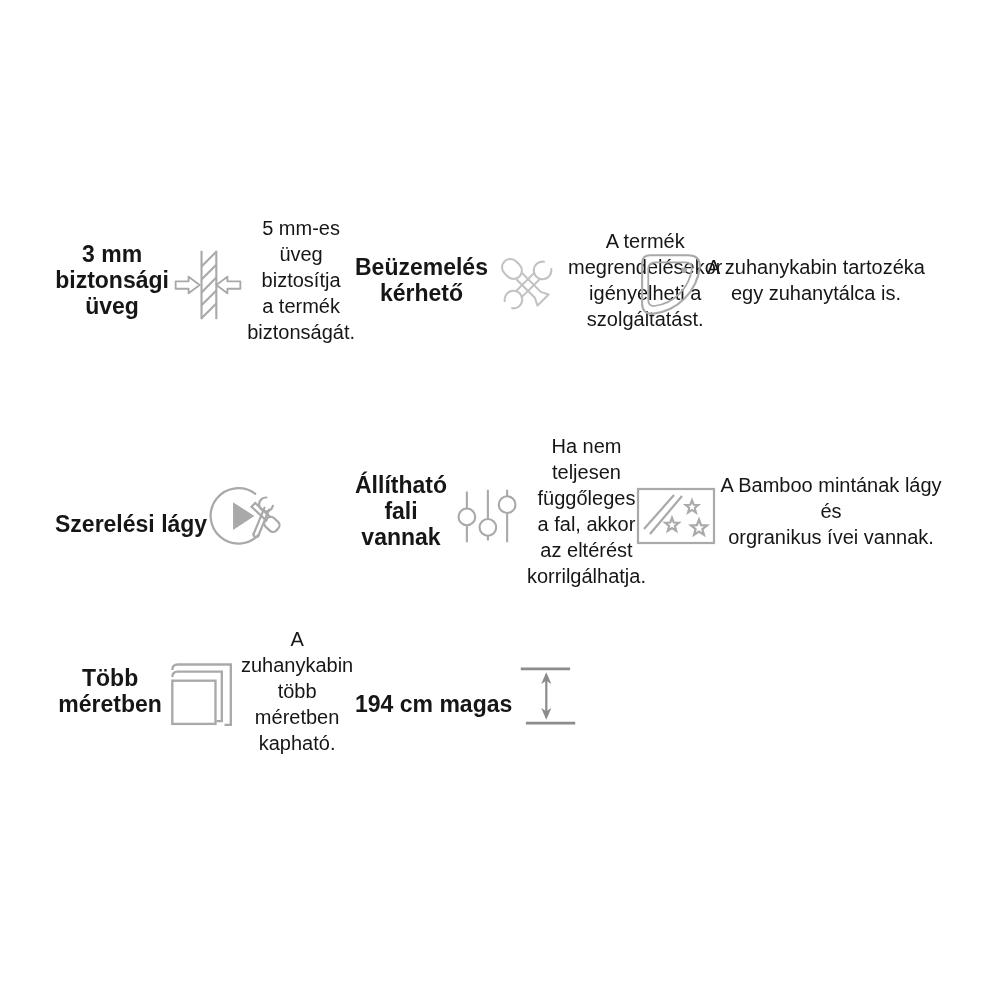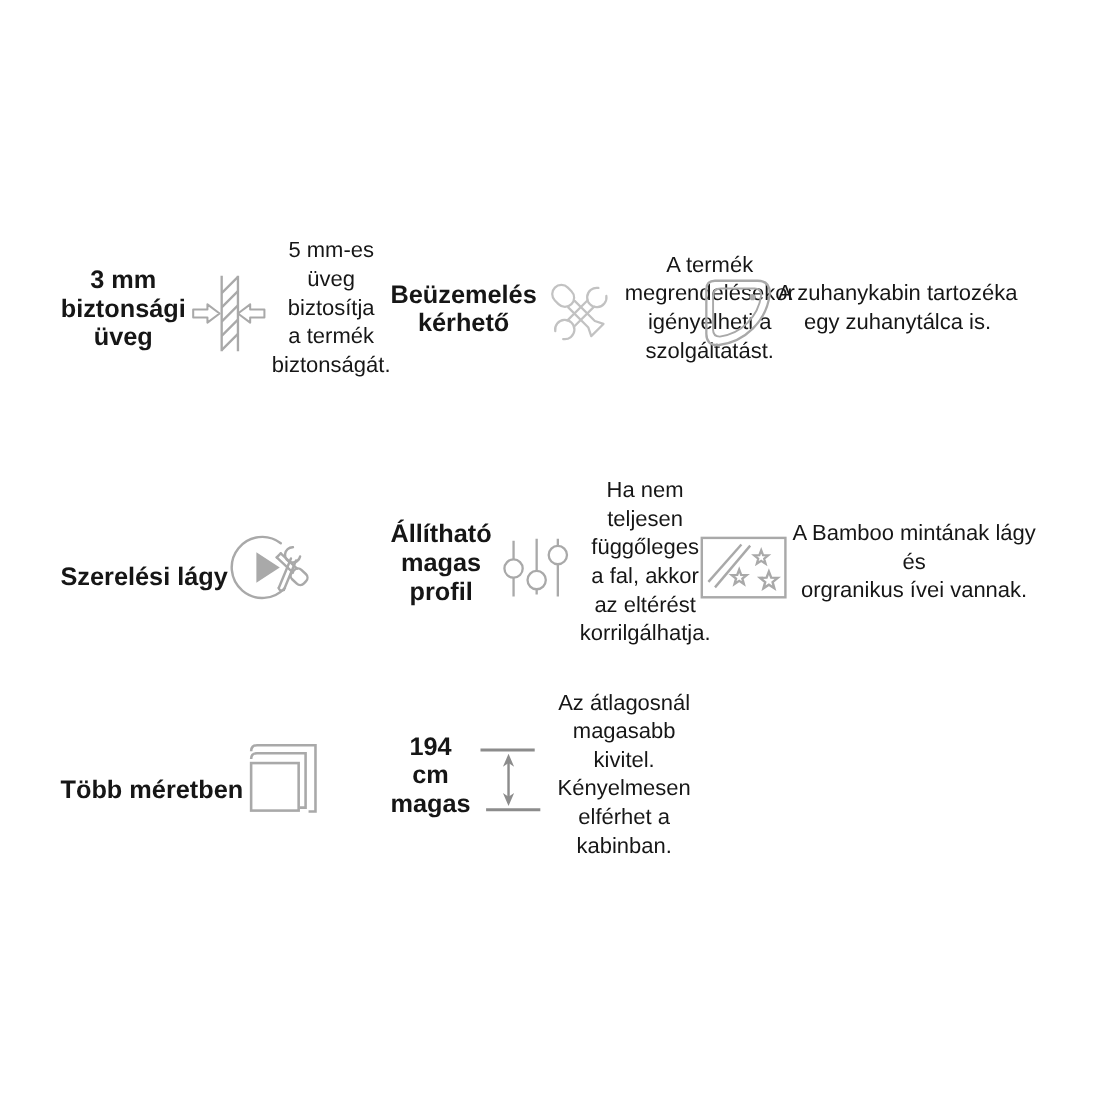--- a/index.html
+++ b/index.html
@@ -132,21 +132,21 @@
         <path d="M48,60 Q49,64 53,62"></path>
         <line x1="46" y1="30" x2="62" y2="45"></line>
         <line x1="50" y1="26" x2="66" y2="41"></line>
         <line x1="46" y1="30" x2="50" y2="26"></line>
         <rect x="-8" y="-6.5" width="16" height="13" rx="5" transform="translate(68,49) rotate(43)"></rect>
       </svg>
     </div>
   </div>
 
   <div class="cell">
-    <div class="title">Állítható magas profil</div>
+    <div class="title">Állítható fali vannak</div>
     <div class="iconbox">
       <svg width="80" height="70" viewBox="0 0 80 80" fill="none" stroke="currentColor" stroke-width="2.4">
         <line x1="17" y1="12" x2="17" y2="70"></line>
         <circle cx="17" cy="41" r="9.5" fill="#ffffff"></circle>
         <line x1="41" y1="10" x2="41" y2="68"></line>
         <circle cx="41" cy="53" r="9.5" fill="#ffffff"></circle>
         <line x1="63" y1="10" x2="63" y2="70"></line>
         <circle cx="63" cy="27" r="9.5" fill="#ffffff"></circle>
       </svg>
     </div>
@@ -175,30 +175,30 @@
 
   <div class="cell">
     <div class="title">Több méretben</div>
     <div class="iconbox">
       <svg width="74" height="72" viewBox="0 0 80 80" fill="none" stroke="currentColor" stroke-width="2.6">
         <path d="M7,11 Q7,5 13,5 H72 V72 H65"></path>
         <path d="M7,19 Q7,13 13,13 H62 V68 H56"></path>
         <rect x="7" y="23" width="48" height="48" fill="#ffffff"></rect>
       </svg>
     </div>
+    <div class="desc">A zuhanykabin több
+méretben kapható.</div>
   </div>
 
   <div class="cell">
     <div class="title">194 cm magas</div>
     <div class="iconbox dark">
       <svg width="72" height="68" viewBox="0 0 80 80" fill="none" stroke="currentColor">
         <line x1="8" y1="8" x2="66" y2="8" stroke-width="3.2"></line>
         <line x1="14" y1="72" x2="72" y2="72" stroke-width="3.2"></line>
         <line x1="38" y1="16" x2="38" y2="64" stroke-width="2.6"></line>
         <path d="M38,12 L32,26 L38,22 L44,26 Z" fill="currentColor" stroke="none"></path>
         <path d="M38,68 L32,54 L38,58 L44,54 Z" fill="currentColor" stroke="none"></path>
       </svg>
     </div>
-    <div class="desc">Az átlagosnál magasabb kivitel.
-Kényelmesen elférhet a kabinban.</div>
   </div>
 
 </div>
 
 </body></html>

